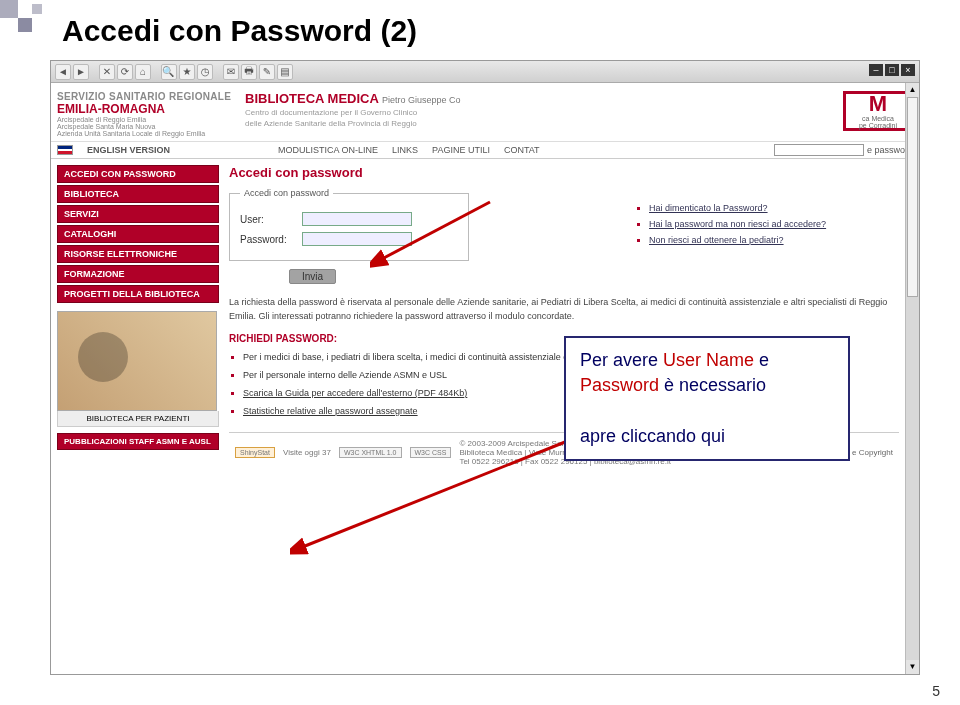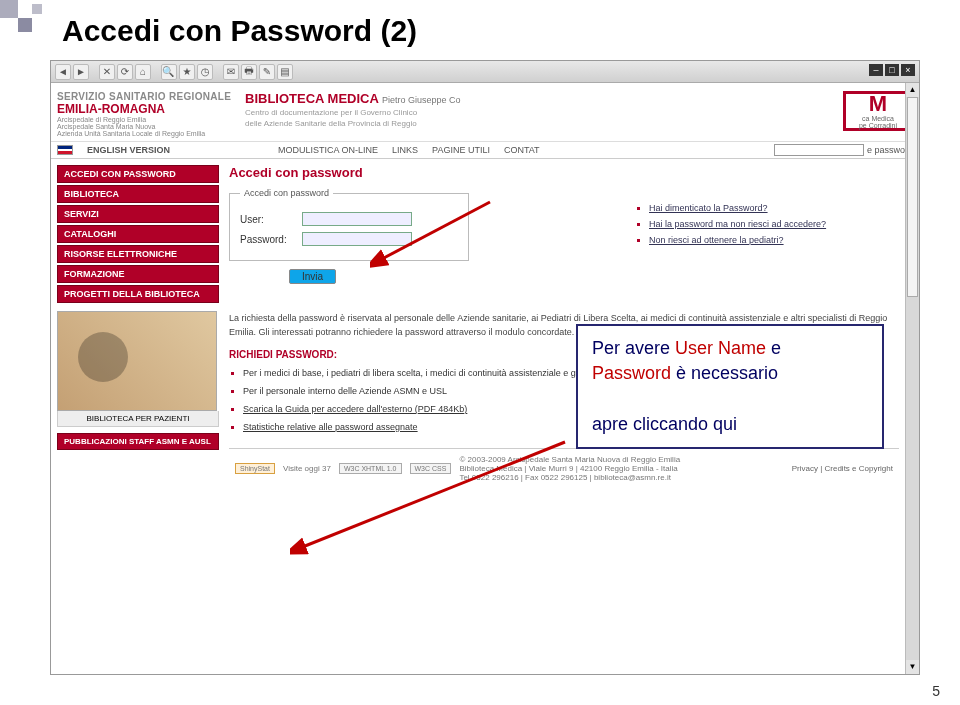--- a/index.html
+++ b/index.html
@@ -52,42 +52,42 @@
 .sb-caption { background:#eee; font-size:8px; padding:3px; border:1px solid #ccc; border-top:none; text-align:center; }
 .sbitem2 { background:#b00028; color:#fff; font-size:8px; font-weight:bold; padding:3px 6px; margin-top:6px; border:1px solid #7a001a; }
 
 .main { flex:1; padding-right:14px; }
 .main h2 { color:#b00028; font-size:13px; margin-bottom:8px; }
 .fs { border:1px solid #bbb; padding:8px 10px; margin-bottom:8px; }
 .fs legend { font-size:9px; color:#555; padding:0 4px; }
 .row { display:flex; align-items:center; gap:6px; margin:6px 0; font-size:10px; }
 .row label { width:56px; color:#333; }
 .row input { width:110px; height:14px; border:1px solid #7a8; background:#eef; }
-.btn { display:inline-block; background:#0ea5e9; border:1px solid #888; padding:1px 12px; font-size:10px; color:#333; border-radius:2px; margin-left:60px; }
+.btn { display:inline-block; background:#a3a3a3; border:1px solid #888; padding:1px 12px; font-size:10px; color:#333; border-radius:2px; margin-left:60px; }
 
 .help { position:absolute; left:420px; top:0; width:250px; font-size:9px; }
 .help li { list-style:square; color:#b00028; margin:6px 0; }
 .help li span { color:#335; text-decoration:underline; cursor:pointer; }
 
 .para { font-size:9px; color:#444; line-height:1.5; margin:8px 0; }
 
 .richiedi { color:#b00028; font-size:10px; font-weight:bold; margin-top:10px; }
 .plist li { list-style:square; color:#b00028; margin:8px 0 8px 14px; font-size:9px; }
 .plist li span { color:#333; }
 .alink span { color:#335; text-decoration:underline; }
 
 .footer { margin-top:16px; border-top:1px solid #ccc; padding:6px; display:flex; align-items:center; gap:8px; font-size:8px; color:#777; }
 .badge { border:1px solid #aaa; padding:1px 4px; font-size:7px; background:#f4f4f4; }
 .badge.shiny { background:#fff0d8; border-color:#d8a040; }
 .footer-right { margin-left:auto; font-size:8px; color:#666; }
 
 .callout { position:absolute; background:#fff; border:2px solid #26266f; padding:10px 14px; font-size:18px; line-height:1.4; color:#000060; z-index:50; }
 .callout .red { color:#c00000; }
 .c1 { top:94px; left:480px; width:320px; }
-.c2 { top:324px; left:564px; width:308px;margin-left:12px; }
+.c2 { top:336px; left:564px; width:286px; }
 
 .arrow { position:absolute; z-index:40; }
 
 .page-num { position:absolute; right:20px; bottom:6px; font-size:14px; color:#333; }
 </style>
 </head>
 <body>
 
 <div class="slide">
   <div class="deco">
@@ -190,21 +190,21 @@
             </div>
           </fieldset>
           <div class="btn">Invia</div>
 
           <ul class="help" style="top:32px">
             <li><span>Hai dimenticato la Password?</span></li>
             <li><span>Hai la password ma non riesci ad accedere?</span></li>
             <li><span>Non riesci ad ottenere la pediatri?</span></li>
           </ul>
 
-          <div class="para" style="margin-top:28px">La richiesta della password è riservata al personale delle Aziende sanitarie, ai Pediatri di Libera Scelta, ai medici di continuità assistenziale e altri specialisti di Reggio Emilia. Gli interessati potranno richiedere la password attraverso il modulo concordate.</div>
+          <div class="para" style="margin-top:12px">La richiesta della password è riservata al personale delle Aziende sanitarie, ai Pediatri di Libera Scelta, ai medici di continuità assistenziale e altri specialisti di Reggio Emilia. Gli interessati potranno richiedere la password attraverso il modulo concordate.</div>
 
           <div class="richiedi">RICHIEDI PASSWORD:</div>
           <ul class="plist">
             <li><span>Per i medici di base, i pediatri di libera scelta, i medici di continuità assistenziale e gli specialisti convenzionati</span></li>
             <li><span>Per il personale interno delle Aziende ASMN e USL</span></li>
           </ul>
           <ul class="plist alink">
             <li><span>Scarica la Guida per accedere dall'esterno (PDF 484Kb)</span></li>
             <li><span>Statistiche relative alle password assegnate</span></li>
           </ul>

